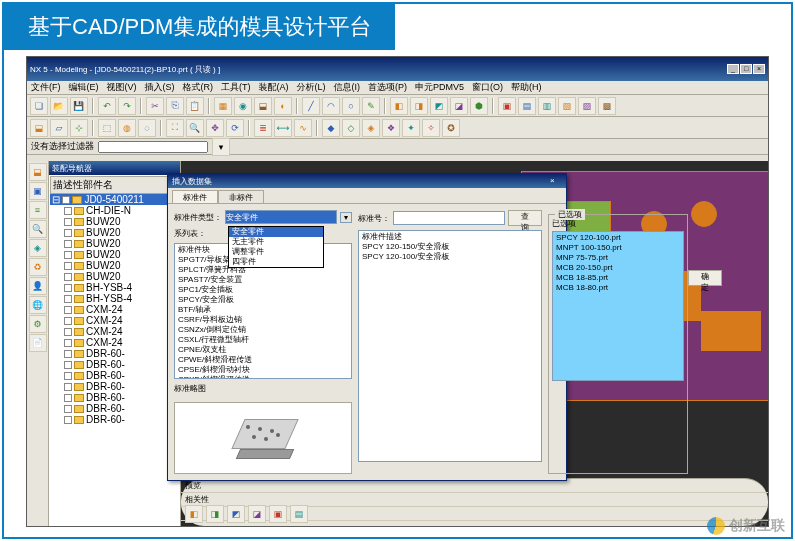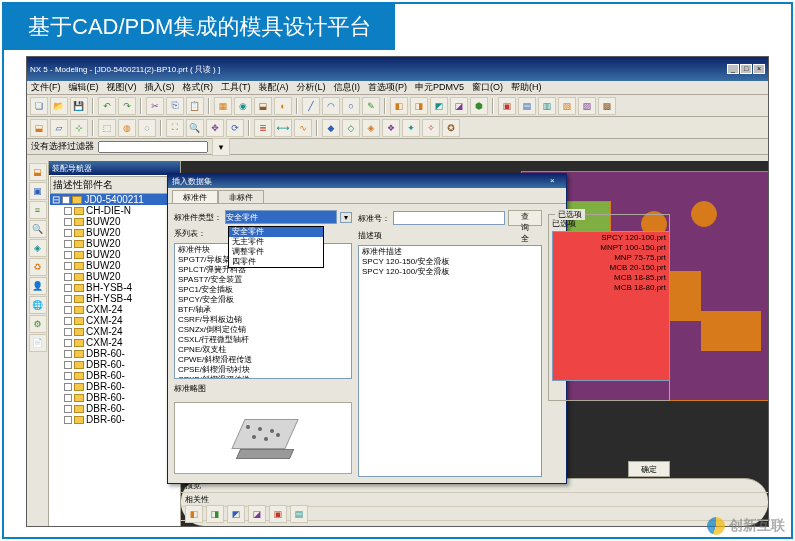--- a/index.html
+++ b/index.html
@@ -62,21 +62,21 @@
 .dlgtabs .tab.active { background: #f5f3e9; }
 .dlgbody { padding: 6px; display: flex; gap: 6px; }
 .dlgcol { flex: 1; display: flex; flex-direction: column; gap: 4px; }
 .fldrow { display: flex; align-items: center; gap: 3px; }
 .fldrow label { white-space: nowrap; }
 .fldrow input, .fldrow select { flex: 1; height: 14px; font-size: 8px; border: 1px solid #7f9db9; }
 .listbox { border: 1px solid #7f9db9; background: #fff; height: 136px; overflow: hidden; padding: 1px; }
 .listbox .li { padding: 0 2px; height: 10px; line-height: 10px; white-space: nowrap; }
 .grpbox { border: 1px solid #aca899; padding: 3px; position: relative; margin-top: 4px; }
 .grpbox > .gt { position: absolute; top: -6px; left: 6px; background: #e8e6dc; padding: 0 3px; }
-.selbox { border: 1px solid #7f9db9; background: #ef4444; width: 118px; height: 150px; padding: 1px; text-align: right; }
+.selbox { border: 1px solid #7f9db9; background: #7dd3fc; width: 132px; height: 150px; padding: 1px; }
 .selbox .li { padding: 0 2px; height: 10px; line-height: 10px; white-space: nowrap; }
 .dlgbtn { height: 16px; padding: 0 12px; border: 1px solid #aca899; background: #f0eee4; font-size: 8px; }
 .dropdown { position: absolute; border: 1px solid #000; background: #fff; width: 96px; z-index: 5; }
 .dropdown .li { padding: 0 3px; height: 10px; line-height: 10px; }
 .dropdown .li.sel { background: #316ac5; color: #fff; }
 
 .thumbbox { border: 1px solid #aca899; background: #fff; height: 72px; display: flex; align-items: center; justify-content: center; margin-top: 4px; }
 .thumb3d { width: 70px; height: 46px; position: relative; }
 .thumb3d .top { position: absolute; width: 54px; height: 30px; background: #d6d6d6; border: 1px solid #999; transform: skewX(-24deg); left: 10px; top: 4px; }
 .thumb3d .side { position: absolute; width: 54px; height: 10px; background: #9a9a9a; border: 1px solid #777; transform: skewX(-24deg); left: 10px; top: 34px; }
@@ -428,31 +428,28 @@
             </div>
           </div>
         </div>
 
         <div class="dlgcol" style="flex:0.9">
           <div class="fldrow">
             <label>标准号：</label>
             <input style="">
             <button class="dlgbtn">查询全部</button>
           </div>
-          <div class="fldrow">
-            <label>描述项</label>
-          </div>
           <div class="listbox" style="height:232px" id="list-right">
               <div class="li">标准件描述</div>
               <div class="li">SPCY 120-150/安全滑板</div>
               <div class="li">SPCY 120-100/安全滑板</div>
             </div>
         </div>
 
-        <div style="width:122px;display:flex;flex-direction:column">
+        <div style="width:122px;display:flex;">
           <div class="grpbox" style="flex:1">
             <div class="gt">已选项</div>
             <div style="margin-bottom:2px">已选项</div>
             <div class="selbox" id="sel-list">
                 <div class="li">SPCY 120-100.prt</div>
                 <div class="li">MNPT 100-150.prt</div>
                 <div class="li">MNP 75-75.prt</div>
                 <div class="li">MCB 20-150.prt</div>
                 <div class="li">MCB 18-85.prt</div>
                 <div class="li">MCB 18-80.prt</div>

